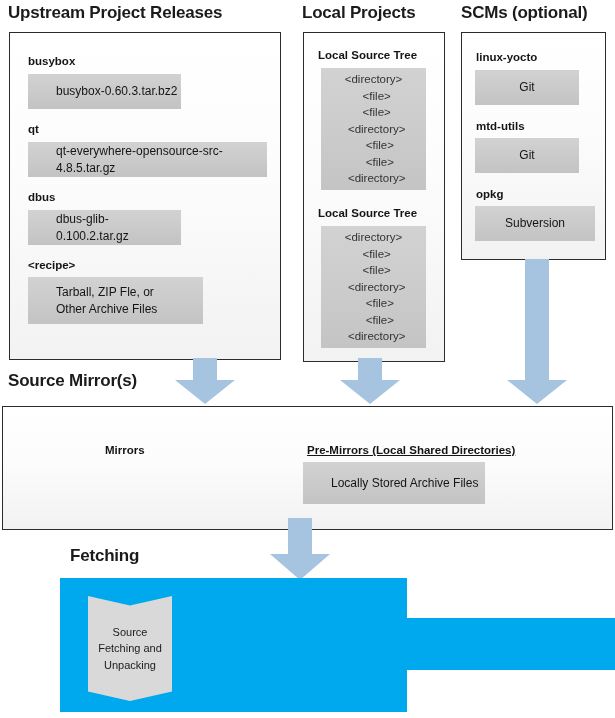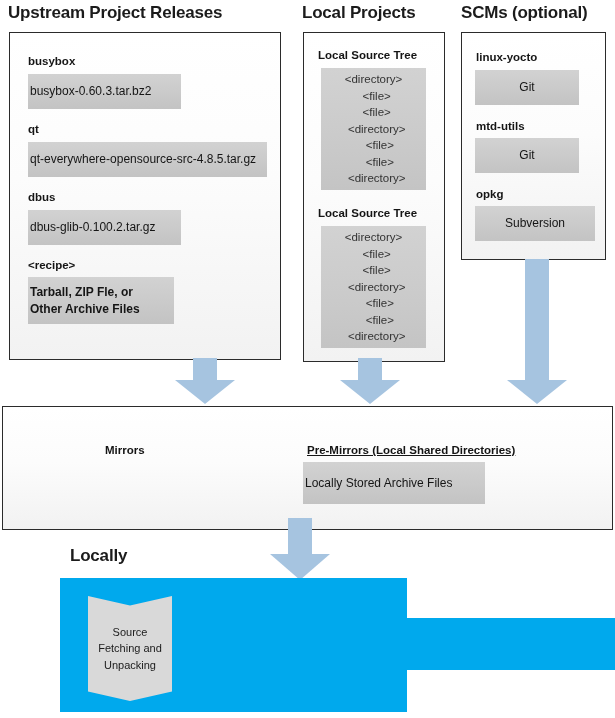--- a/index.html
+++ b/index.html
@@ -48,21 +48,21 @@
   .gray-box {
     position: absolute;
     background: linear-gradient(to bottom, #d2d2d2 0%, #cacaca 55%, #c3c3c3 100%);
     box-sizing: border-box;
     color: #151515;
     font-size: 12px;
     display: flex;
     align-items: center;
     line-height: 1.35;
   }
-  .gray-box.pad-left { padding-left: 2px; }
+  .gray-box.pad-left { padding-left: 28px; }
   .gray-box.centered { justify-content: center; text-align: center; }
 
   
   .tree-box {
     position: absolute;
     background: linear-gradient(to bottom, #d2d2d2 0%, #cbcbcb 55%, #c4c4c4 100%);
     box-sizing: border-box;
     display: flex;
     flex-direction: column;
     justify-content: center;
@@ -124,21 +124,21 @@
     <div class="item-label" style="left:18px; top:22px;">busybox</div>
     <div class="gray-box pad-left" style="left:18px; top:41px; width:153px; height:35px;">busybox-0.60.3.tar.bz2</div>
 
     <div class="item-label" style="left:18px; top:90px;">qt</div>
     <div class="gray-box pad-left" style="left:18px; top:109px; width:239px; height:35px;">qt-everywhere-opensource-src-4.8.5.tar.gz</div>
 
     <div class="item-label" style="left:18px; top:158px;">dbus</div>
     <div class="gray-box pad-left" style="left:18px; top:177px; width:153px; height:35px;">dbus-glib-0.100.2.tar.gz</div>
 
     <div class="item-label" style="left:18px; top:226px;">&lt;recipe&gt;</div>
-    <div class="gray-box pad-left" style="left:18px; top:244px; width:146px; height:47px; white-space:pre-line;font-weight:bold;">Tarball, ZIP Fle, or
+    <div class="gray-box pad-left" style="left:18px; top:244px; width:175px; height:47px; white-space:pre-line;">Tarball, ZIP Fle, or
 Other Archive Files</div>
   </div>
 
   <div class="section-title" style="left:302px; top:3px;">Local Projects</div>
 
   <div class="panel" style="left:303px; top:32px; width:142px; height:330px;">
 
     <div class="item-label" style="left:14px; top:16px;">Local Source Tree</div>
     <div class="tree-box" style="left:17px; top:35px; width:105px; height:122px;">
       <div class="tree-line">&lt;directory&gt;</div>
@@ -184,35 +184,36 @@
   <div class="arrow" style="left:340px; top:358px; width:60px; height:46px;">
     <div class="shaft" style="width:24px; height:22px;"></div>
     <div class="head" style="top:22px; height:24px;"></div>
   </div>
 
   <div class="arrow" style="left:507px; top:259px; width:60px; height:145px;">
     <div class="shaft" style="width:24px; height:121px;"></div>
     <div class="head" style="top:121px; height:24px;"></div>
   </div>
 
+  <div class="section-title" style="left:8px; top:371px;">Source Mirror(s)</div>
 
   <div class="panel" style="left:2px; top:406px; width:611px; height:124px;">
 
     <div class="item-label" style="left:102px; top:37px;">Mirrors</div>
 
     <div class="item-label" style="left:304px; top:37px;text-decoration:underline;">Pre-Mirrors (Local Shared Directories)</div>
     <div class="gray-box pad-left" style="left:300px; top:55px; width:182px; height:42px;">Locally Stored Archive Files</div>
   </div>
 
   <div class="arrow" style="left:270px; top:518px; width:60px; height:62px;">
     <div class="shaft" style="width:24px; height:36px;"></div>
     <div class="head" style="top:36px; height:26px;"></div>
   </div>
 
-  <div class="section-title" style="left:70px; top:546px;">Locally</div>
+  <div class="section-title" style="left:70px; top:546px;">Fetching</div>
 
   <div class="bitbake-shape" style="left:60px; top:578px; width:347px; height:134px;"></div>
   <div class="bitbake-shape" style="left:405px; top:618px; width:210px; height:52px;"></div>
 
   <div class="chevron" style="left:88px; top:596px; width:84px; height:105px; white-space:pre-line;">Source
 Fetching and
 Unpacking</div>
 
 </div>
 

